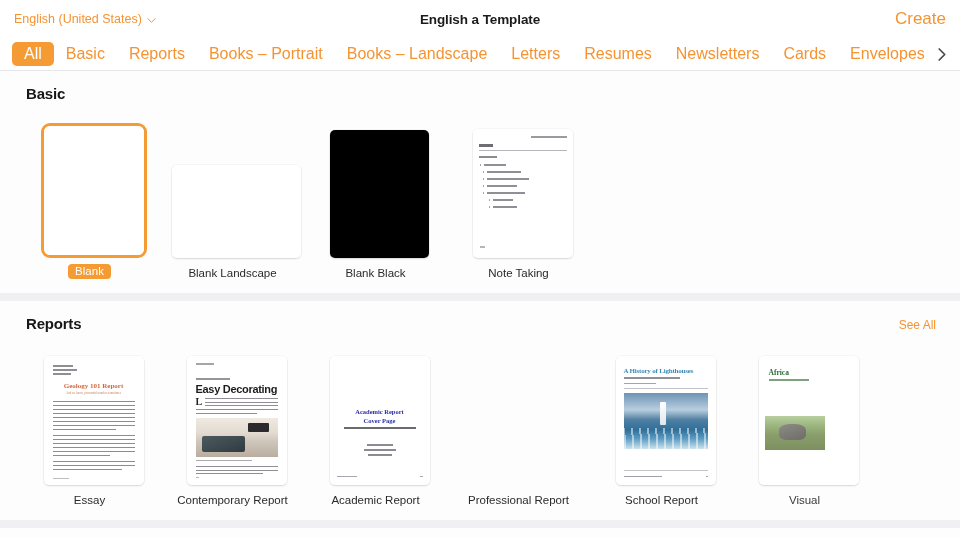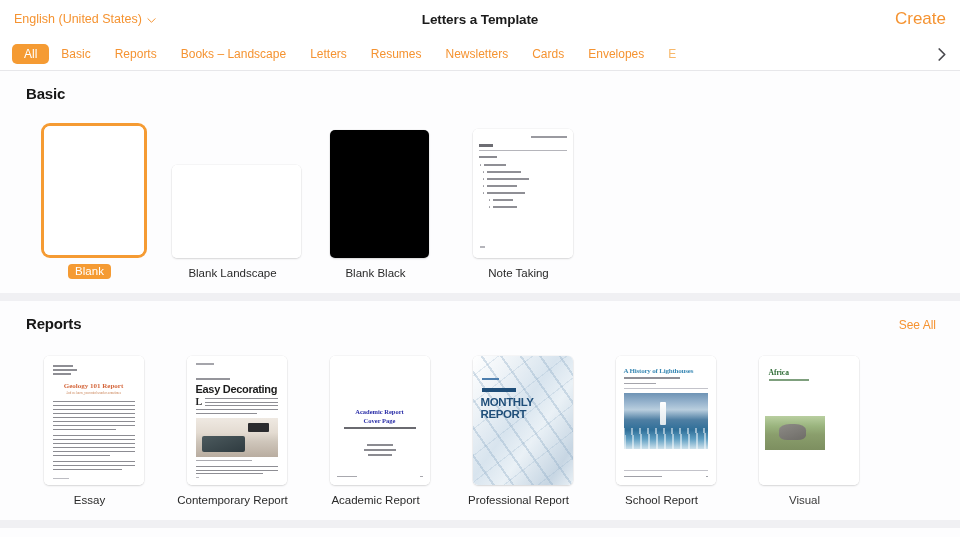--- a/index.html
+++ b/index.html
@@ -70,21 +70,21 @@
   .tabs {
     display: flex;
     align-items: center;
     gap: 0px;
     flex: 1;
     min-width: 0;
     overflow: hidden;
   }
   .tab {
     color: #F59331;
-    font-size: 12px;
+    font-size: 16px;
     padding: 3px 12px;
     border-radius: 5px;
     white-space: nowrap;
     cursor: default;
     flex: none;
   }
   .tab.active {
     background: #F59B33;
     color: #ffffff;
   }
@@ -342,29 +342,30 @@
 
 <div class="toolbar">
   <div class="lang-button">
     <span>English (United States)</span>
     <span class="chev-down">
       <svg viewBox="0 0 10 10" width="9" height="9">
           <path d="M1 3 L5 7 L9 3" fill="none" stroke="#F59331" stroke-width="1.1" stroke-linecap="round" stroke-linejoin="round"></path>
         </svg>
     </span>
   </div>
-  <div class="window-title">Letters a Template</div>
+  <div class="window-title">English a Template</div>
   <div class="create-button">Create</div>
 </div>
 
 <div class="tabbar">
   <div class="tabs">
     <div class="tab active">All</div>
     <div class="tab">Basic</div>
     <div class="tab">Reports</div>
+    <div class="tab">Books – Portrait</div>
     <div class="tab">Books – Landscape</div>
     <div class="tab">Letters</div>
     <div class="tab">Resumes</div>
     <div class="tab">Newsletters</div>
     <div class="tab">Cards</div>
     <div class="tab">Envelopes</div>
     <div class="tab clipped">E</div>
   </div>
   <div class="tab-scroll-right">
     <svg viewBox="0 0 12 16" width="11" height="15">
@@ -523,35 +524,20 @@
                 </div>
               <div class="ac-foot"></div>
               <div class="ac-pg"></div>
             </div>
           </div>
         </div>
         <div class="caption">Academic Report</div>
       </div>
 
       <div class="cell">
-        <div class="thumb-wrap">
-          <div class="thumb p-report">
-            <div class="doc">
-              <div class="pr-img">
-                  <div class="ph ph-ceiling"></div>
-                </div>
-              <div class="pr-date"></div>
-              <div class="pr-eyebrow"></div>
-              <div class="pr-h1">
-                <div>MONTHLY</div>
-                <div>REPORT</div>
-              </div>
-            </div>
-          </div>
-        </div>
         <div class="caption">Professional Report</div>
       </div>
 
 
       <div class="cell">
         <div class="thumb-wrap">
           <div class="thumb p-report">
             <div class="doc">
               <div class="sr-title">A History of Lighthouses</div>
               <div class="sr-sub"></div>

